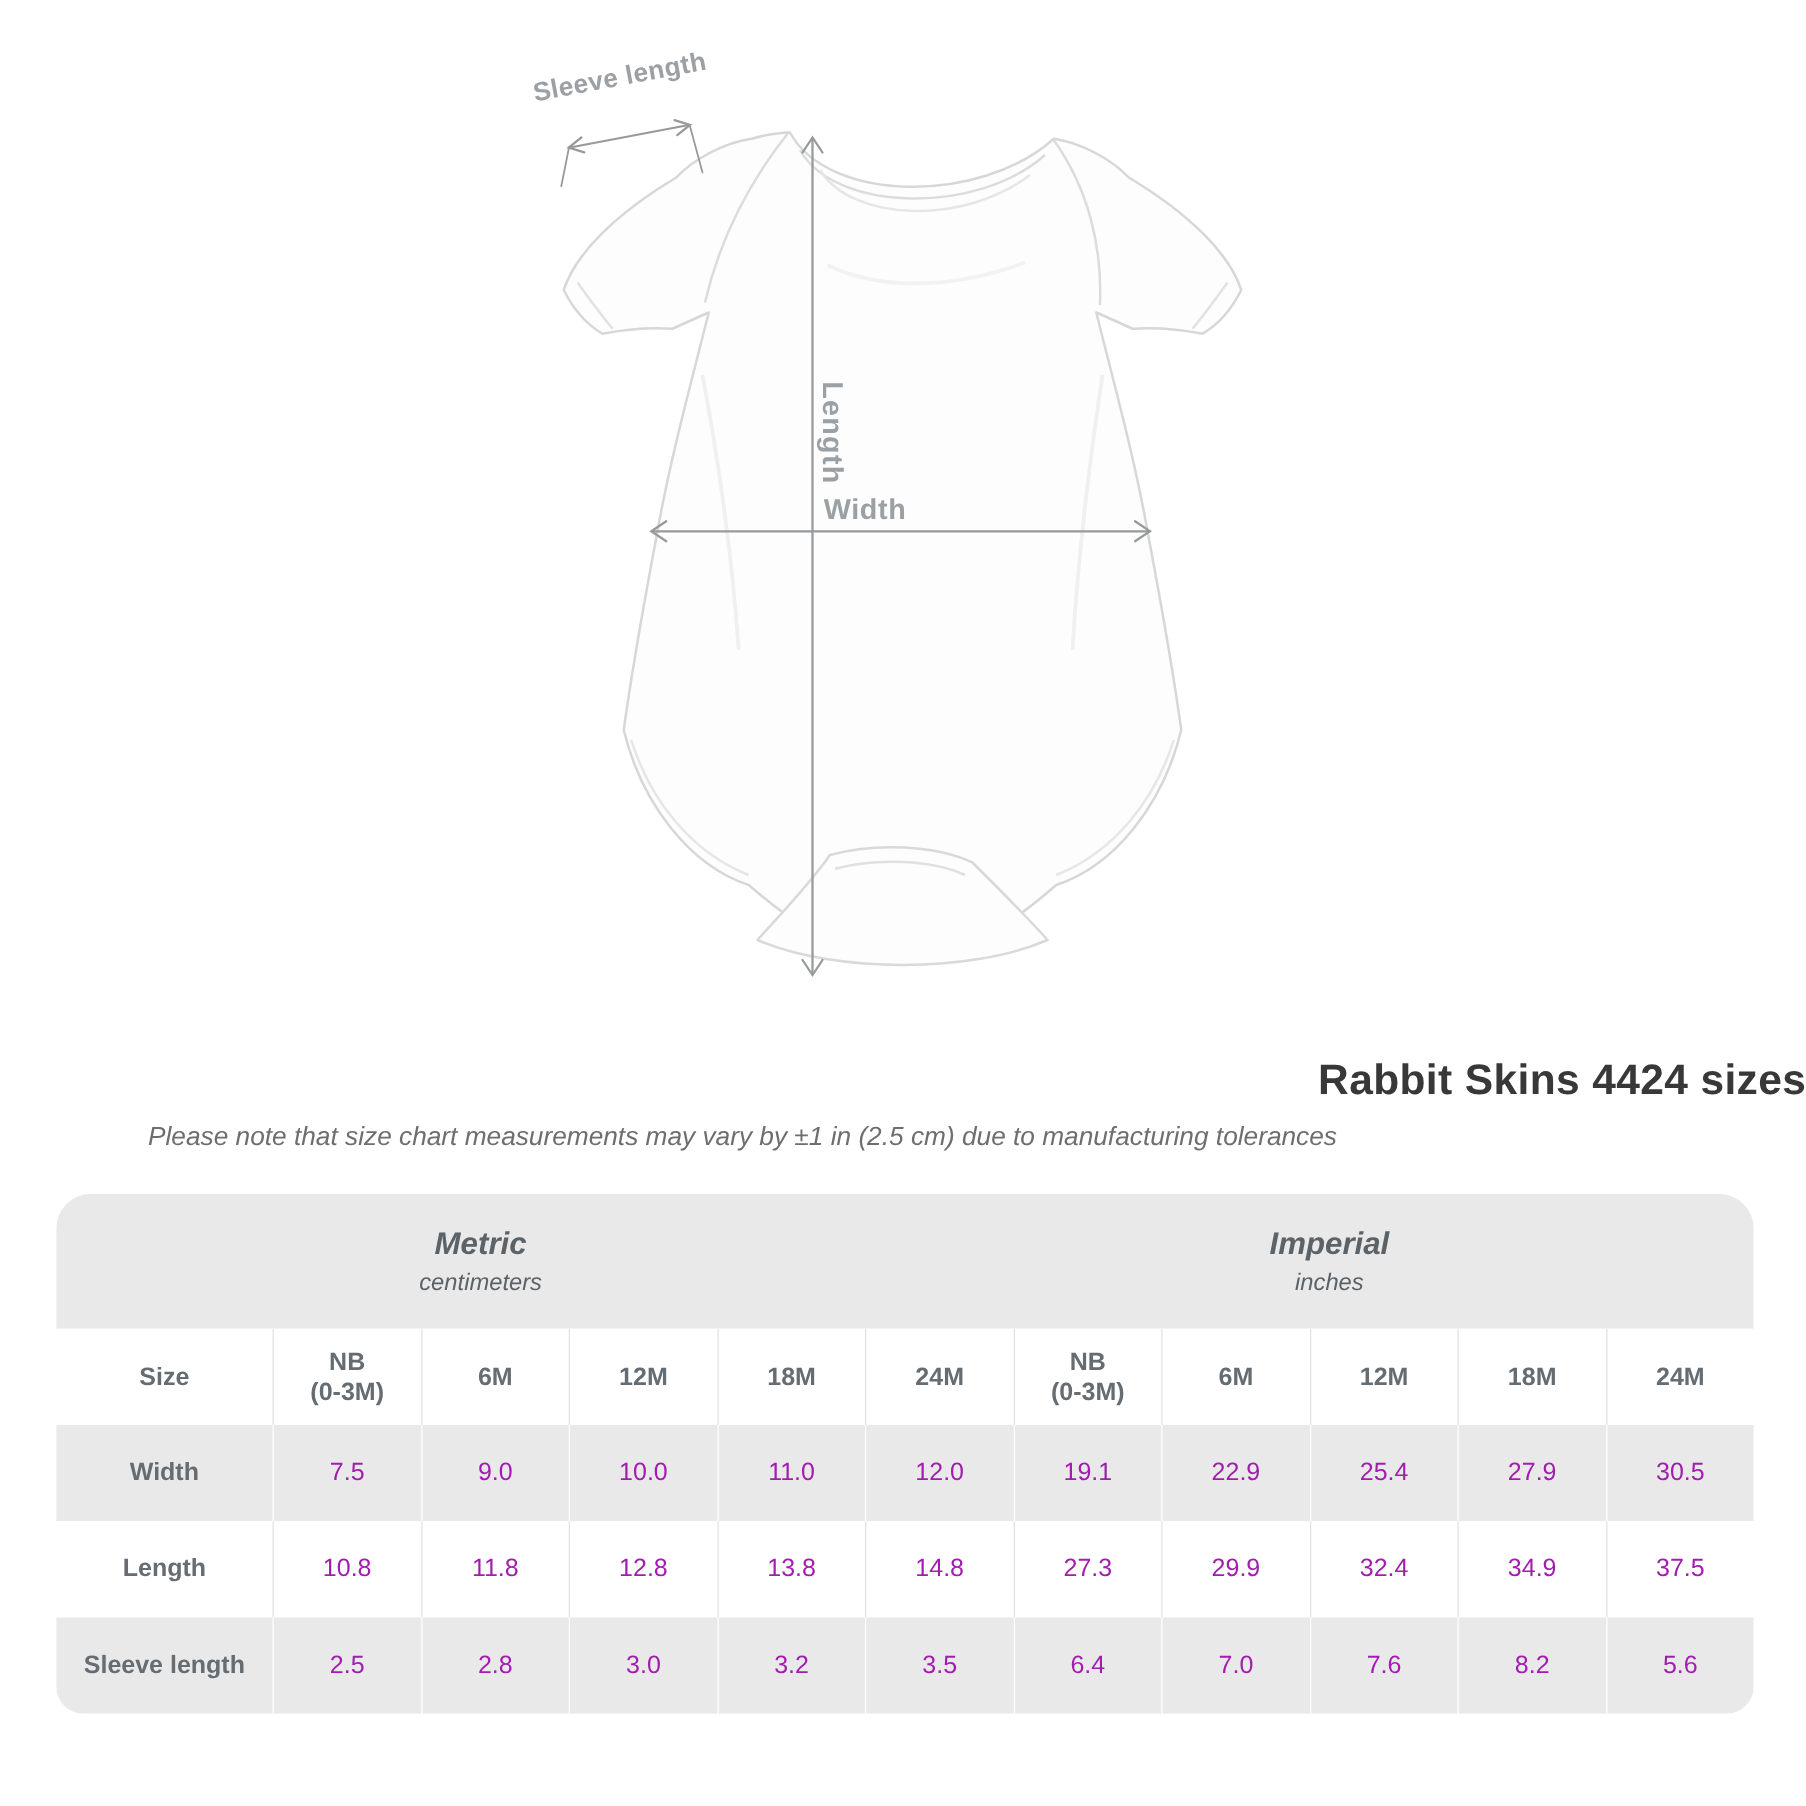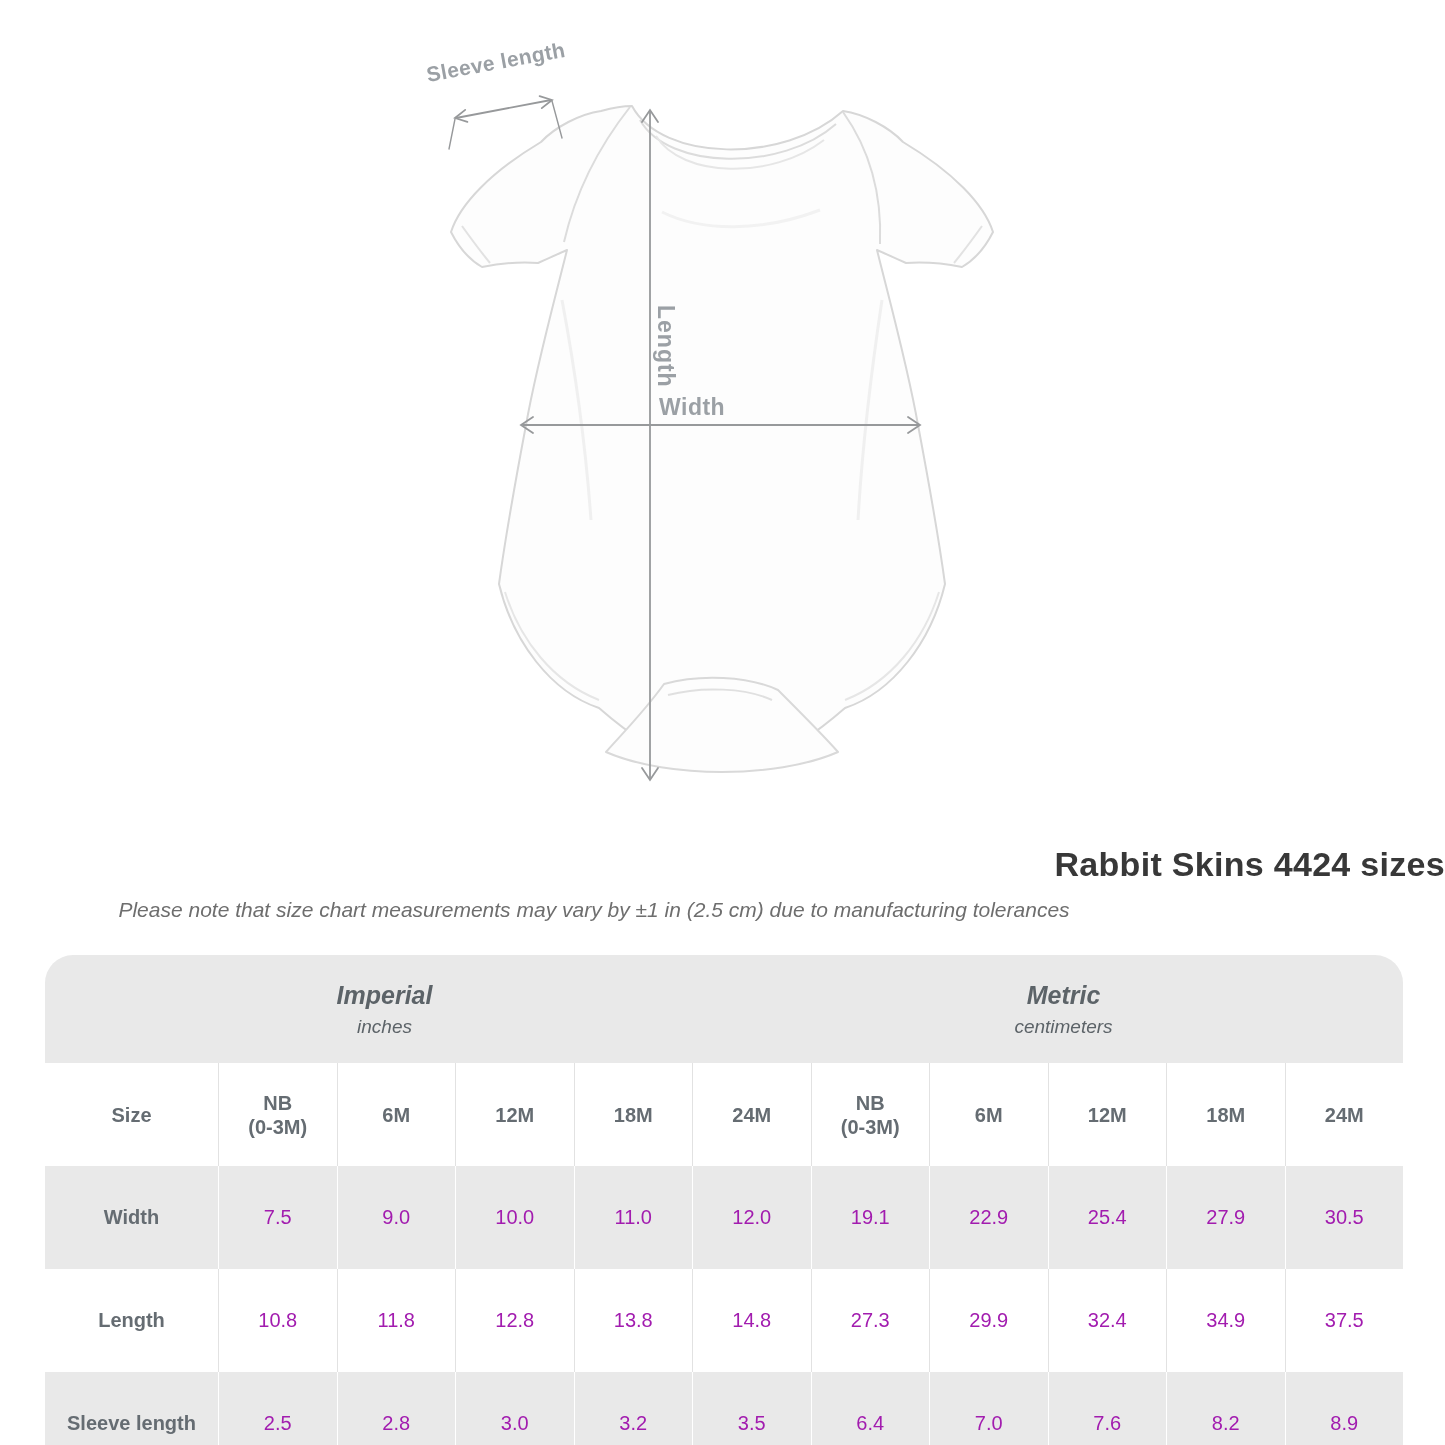--- a/index.html
+++ b/index.html
@@ -27,21 +27,21 @@
   .size-table{
     position:absolute;left:45px;top:955px;width:1358px;
     border-radius:28px 28px 22px 22px;overflow:hidden;
   }
   .unit-band{
     display:grid;grid-template-columns:1fr 1fr;background:#e9e9e9;height:108px;
   }
   .unit-group{display:flex;flex-direction:column;align-items:center;justify-content:center;gap:6px;}
   .unit-name{font-size:25px;font-weight:bold;font-style:italic;color:#5c6368;}
   .unit-sub{font-size:19px;font-style:italic;color:#5c6368;}
-  .t-row{display:grid;grid-template-columns:173px repeat(10,1fr);height:103px;}
+  .t-row{display:grid;grid-template-columns:173px repeat(10,1fr);height:77px;}
   .t-row.white{background:#ffffff;}
   .t-row.gray{background:#e9e9e9;}
   .cell{display:flex;align-items:center;justify-content:center;text-align:center;}
   .t-row.white .cell + .cell{border-left:1px solid #e2e2e2;}
   .t-row.gray  .cell + .cell{border-left:1px solid #ffffff;}
   .head-cell{font-size:20px;font-weight:bold;color:#656c72;white-space:pre-line;line-height:1.2;}
   .label-cell{font-size:20px;font-weight:bold;color:#656c72;}
   .value-cell{font-size:20px;color:#a21caf;}
 </style>
 </head>
@@ -117,26 +117,26 @@
 <div class="diagram-label" id="length-label">Length</div>
 <div class="diagram-label" id="width-label">Width</div>
 
 <div class="page-title">Rabbit Skins 4424 sizes</div>
 <div class="page-subtitle">Please note that size chart measurements may vary by ±1 in (2.5 cm) due to manufacturing tolerances</div>
 
 <div class="size-table">
 
   <div class="unit-band">
     <div class="unit-group">
+      <div class="unit-name">Metric</div>
+      <div class="unit-sub">centimeters</div>
+    </div>
+    <div class="unit-group">
       <div class="unit-name">Imperial</div>
       <div class="unit-sub">inches</div>
-    </div>
-    <div class="unit-group">
-      <div class="unit-name">Metric</div>
-      <div class="unit-sub">centimeters</div>
     </div>
   </div>
 
   <div class="t-row white">
     <div class="cell head-cell">Size</div>
     <div class="cell head-cell">NB
 (0-3M)</div>
     <div class="cell head-cell">6M</div>
     <div class="cell head-cell">12M</div>
     <div class="cell head-cell">18M</div>
@@ -181,15 +181,15 @@
     <div class="cell label-cell">Sleeve length</div>
     <div class="cell value-cell">2.5</div>
     <div class="cell value-cell">2.8</div>
     <div class="cell value-cell">3.0</div>
     <div class="cell value-cell">3.2</div>
     <div class="cell value-cell">3.5</div>
     <div class="cell value-cell">6.4</div>
     <div class="cell value-cell">7.0</div>
     <div class="cell value-cell">7.6</div>
     <div class="cell value-cell">8.2</div>
-    <div class="cell value-cell">8.9</div>
+    <div class="cell value-cell">5.6</div>
   </div>
 </div>
 
 </body></html>

